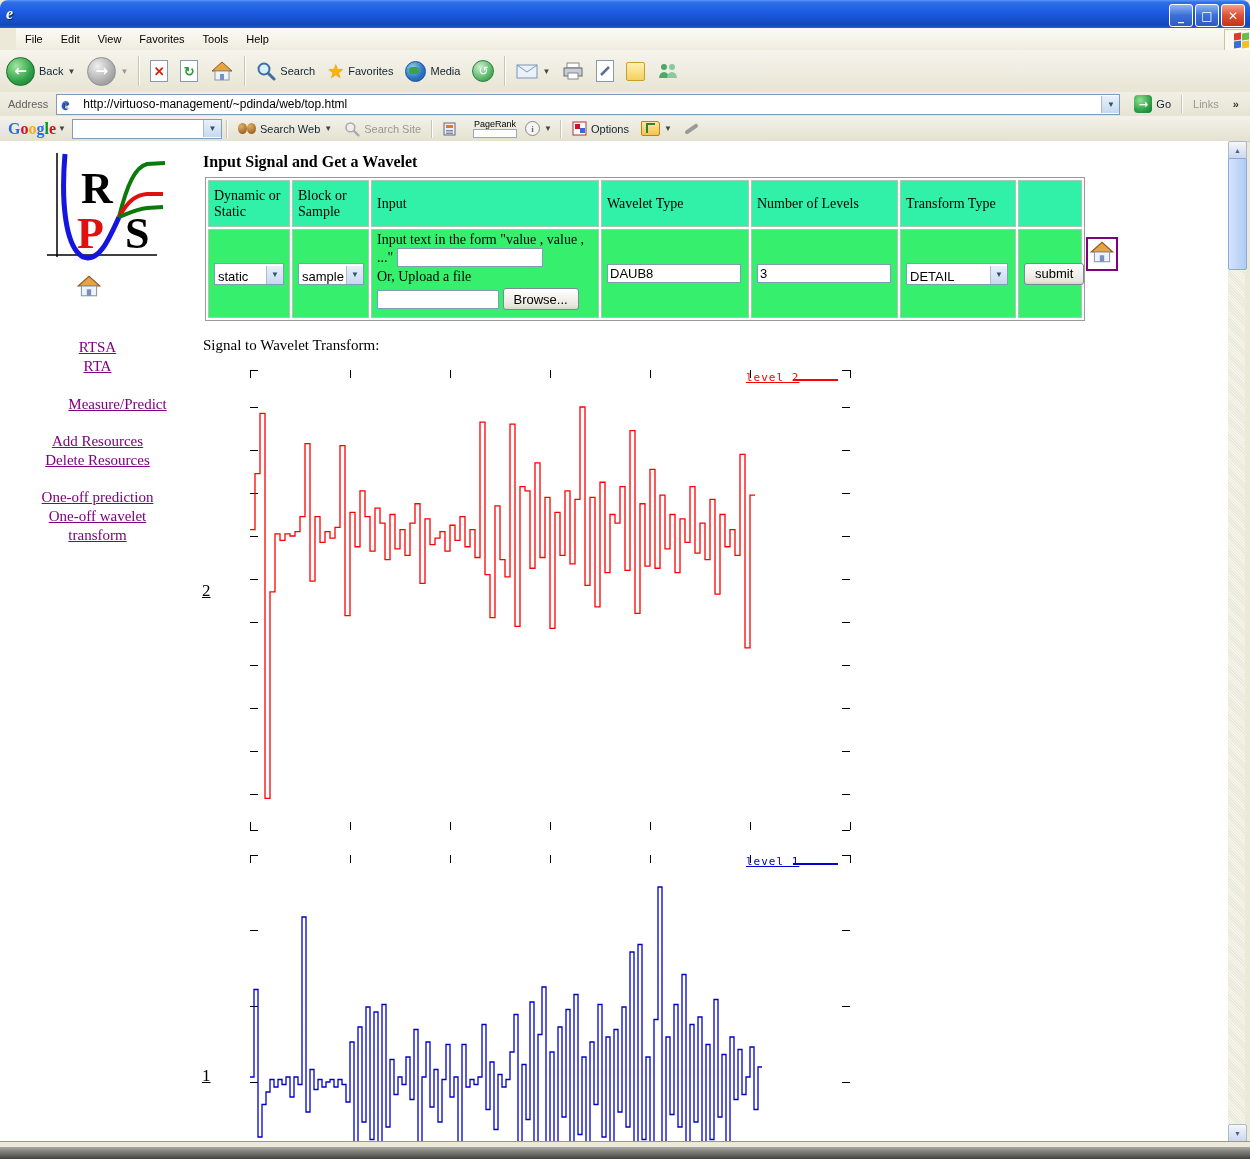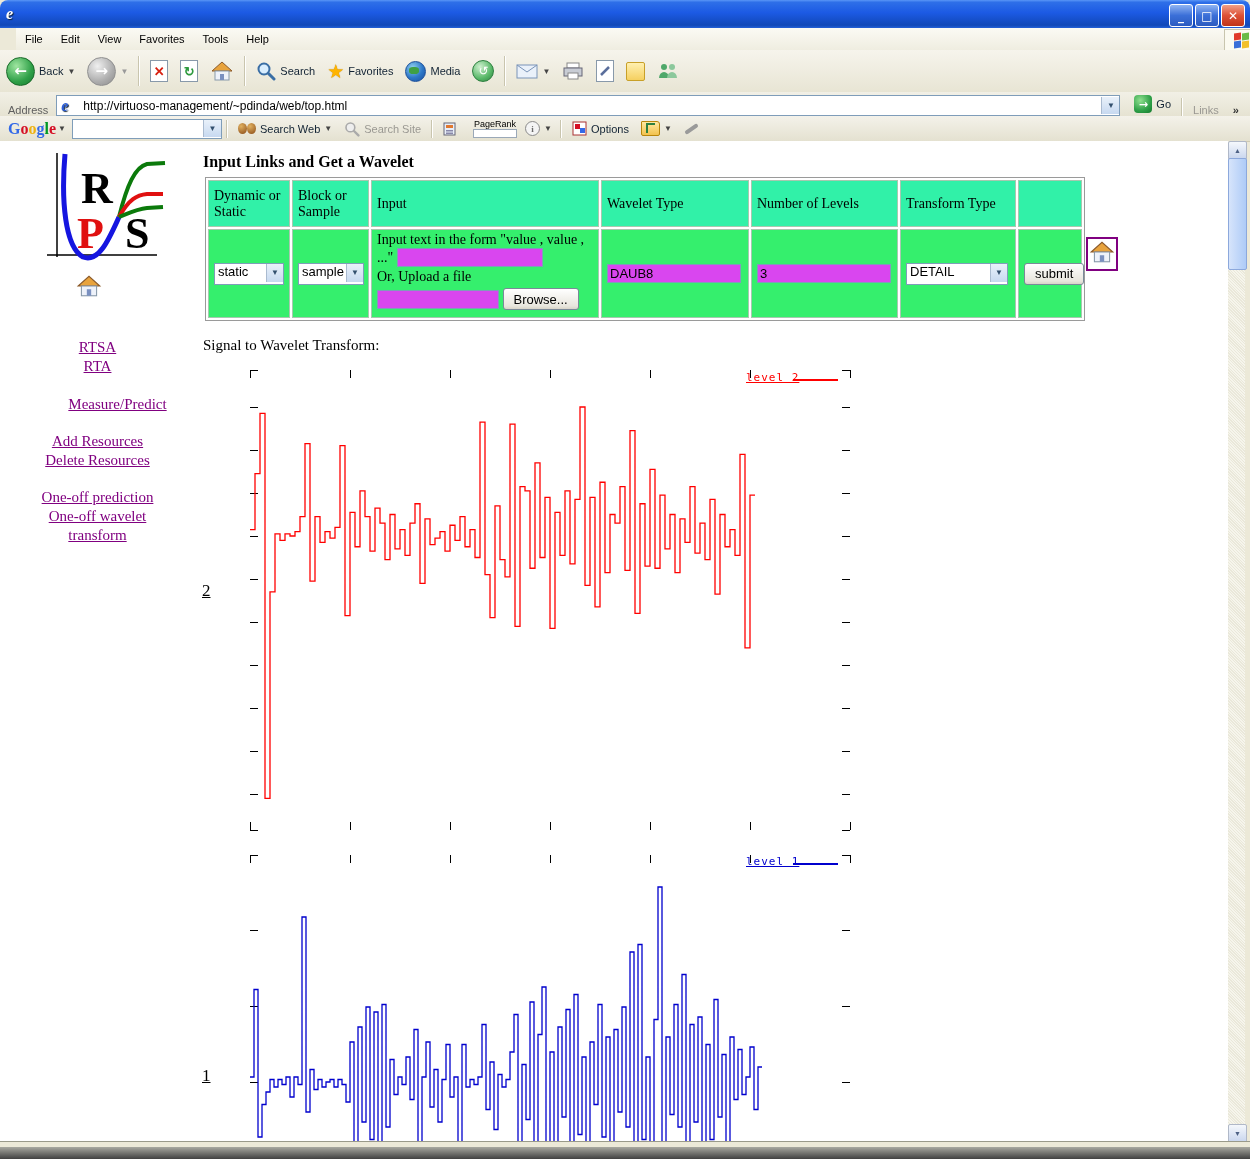--- a/index.html
+++ b/index.html
@@ -40,21 +40,21 @@
     justify-content:center;font-weight:bold;}
   .star{color:#FFB400;font-size:19px;text-shadow:0 0 1px #B07800;}
   .globe{width:19px;height:19px;border-radius:50%;background:radial-gradient(circle at 35% 30%,#8FD0F0,#2E78C8 55%,#1A4E9A);
     border:1px solid #1A4E9A;position:relative;}
   .globe i{position:absolute;left:3px;top:5px;width:10px;height:7px;background:#3FA045;border-radius:40%;}
   .hist{width:20px;height:20px;border-radius:50%;background:radial-gradient(circle at 35% 30%,#CFF0CF,#58B868 60%,#2E8040);
     border:1px solid #2E8040;color:#fff;font-size:12px;display:flex;align-items:center;justify-content:center;}
   .note{width:17px;height:17px;background:linear-gradient(180deg,#FFF0B0,#F5D060);border:1px solid #C8A028;border-radius:2px;}
 
   .addrbar{left:0;top:92px;width:1250px;height:24px;background:linear-gradient(180deg,#F2F0E6,#E6E3D2);
-    display:flex;align-items:flex-end;border-bottom:1px solid #D8D4BC;}
+    display:flex;align-items:center;border-bottom:1px solid #D8D4BC;}
   .addr-label{font-size:11px;color:#5F5F5F;margin:0 8px 0 8px;}
   .addr-field{width:1062px;height:19px;background:#fff;border:1px solid #7F9DB9;display:flex;align-items:center;}
   .addr-field .url{font-size:12px;color:#000;flex:1;white-space:nowrap;overflow:hidden;}
   .combo-btn{width:17px;height:17px;background:linear-gradient(180deg,#E9F1FA,#C7D9F0);border-left:1px solid #AABBD0;
     display:flex;align-items:center;justify-content:center;font-size:8px;color:#33506E;}
   .go-ico{width:18px;height:18px;border-radius:4px;background:radial-gradient(circle at 35% 30%,#8FE08F,#2FA048 60%,#157A2E);
     color:#fff;font:bold 11px "DejaVu Sans",sans-serif;display:flex;align-items:center;justify-content:center;}
 
   .googlebar{left:0;top:116px;width:1250px;height:25px;background:linear-gradient(180deg,#F4F2EA,#E4E1D0);
     display:flex;align-items:center;border-bottom:1px solid #CFCBB4;font-size:11px;}
@@ -78,22 +78,22 @@
   .serif{font-family:"Liberation Serif",serif;}
   a.navlink{color:#800080;text-decoration:underline;font:15px "Liberation Serif",serif;display:block;line-height:19px;}
   .links-col{left:0;top:197px;width:195px;text-align:center;}
   .plab-p{font:114px/100px "Liberation Serif",serif;color:#E00000;}
   .plab-lab{font:52px "Liberation Serif",serif;color:#000;margin-left:-16px;vertical-align:14px;}
 
   table.wform{border-collapse:separate;border-spacing:2px;border:1px solid #9a9a9a;table-layout:fixed;}
   table.wform td{border:1px solid #A8C8B0;font:14px "Liberation Serif",serif;padding:2px 5px;vertical-align:middle;}
   td.hd{background:#31F1A8;height:41px;font-size:15px;vertical-align:middle;}
   td.bd{background:#35EF6D;height:83px;}
-  .xpinput{border:1px solid #7F9DB9;height:17px;font:13px "Liberation Sans",sans-serif;padding:0 2px;background:#d946ef;}
-  .xpselect{height:20px;background:#fff;border:1px solid #7F9DB9;display:inline-flex;align-items:flex-start;
+  .xpinput{border:1px solid #7F9DB9;height:17px;font:13px "Liberation Sans",sans-serif;padding:0 2px;background:#ffffff;}
+  .xpselect{height:20px;background:#fff;border:1px solid #7F9DB9;display:inline-flex;align-items:flex-end;
     font:13px "Liberation Sans",sans-serif;}
   .xpselect .txt{flex:1;padding-left:3px;}
   .xpselect .btn{width:16px;height:18px;background:linear-gradient(180deg,#E9F1FA,#C7D9F0);
     border-left:1px solid #AABBD0;display:flex;align-items:center;justify-content:center;font-size:8px;color:#33506E;}
   .xpbtn{border:1px solid #7A8A99;border-radius:3px;background:linear-gradient(180deg,#FFFFFF,#E8E6DD 85%,#D8D4C8);
     font:13px "Liberation Sans",sans-serif;padding:1px 10px;height:22px;}
 
   .chart-label{position:absolute;font-family:"DejaVu Sans Mono",monospace;text-decoration:underline;}
 
   
@@ -316,21 +316,21 @@
     <a class="navlink" href="#">RTSA</a>
     <a class="navlink" href="#">RTA</a>
     <a class="navlink" href="#" style="margin-top:19px;padding-left:40px;">Measure/Predict</a>
     <a class="navlink" href="#" style="margin-top:18px;">Add Resources</a>
     <a class="navlink" href="#">Delete Resources</a>
     <a class="navlink" href="#" style="margin-top:18px;">One-off prediction</a>
     <a class="navlink" href="#" style="width:120px;margin:0 auto;">One-off wavelet transform</a>
   </div>
 
 
-  <div class="abs serif" style="left:203px;top:12px;font-size:16px;font-weight:bold;">Input Links and Get a Wavelet</div>
+  <div class="abs serif" style="left:203px;top:12px;font-size:16px;font-weight:bold;">Input Signal and Get a Wavelet</div>
 
   <table class="wform abs" style="left:205px;top:36px;width:877px;">
     <colgroup>
         <col style="width:82px;">
         <col style="width:77px;">
         <col style="width:228px;">
         <col style="width:148px;">
         <col style="width:147px;">
         <col style="width:116px;">
         <col style="width:64px;">

